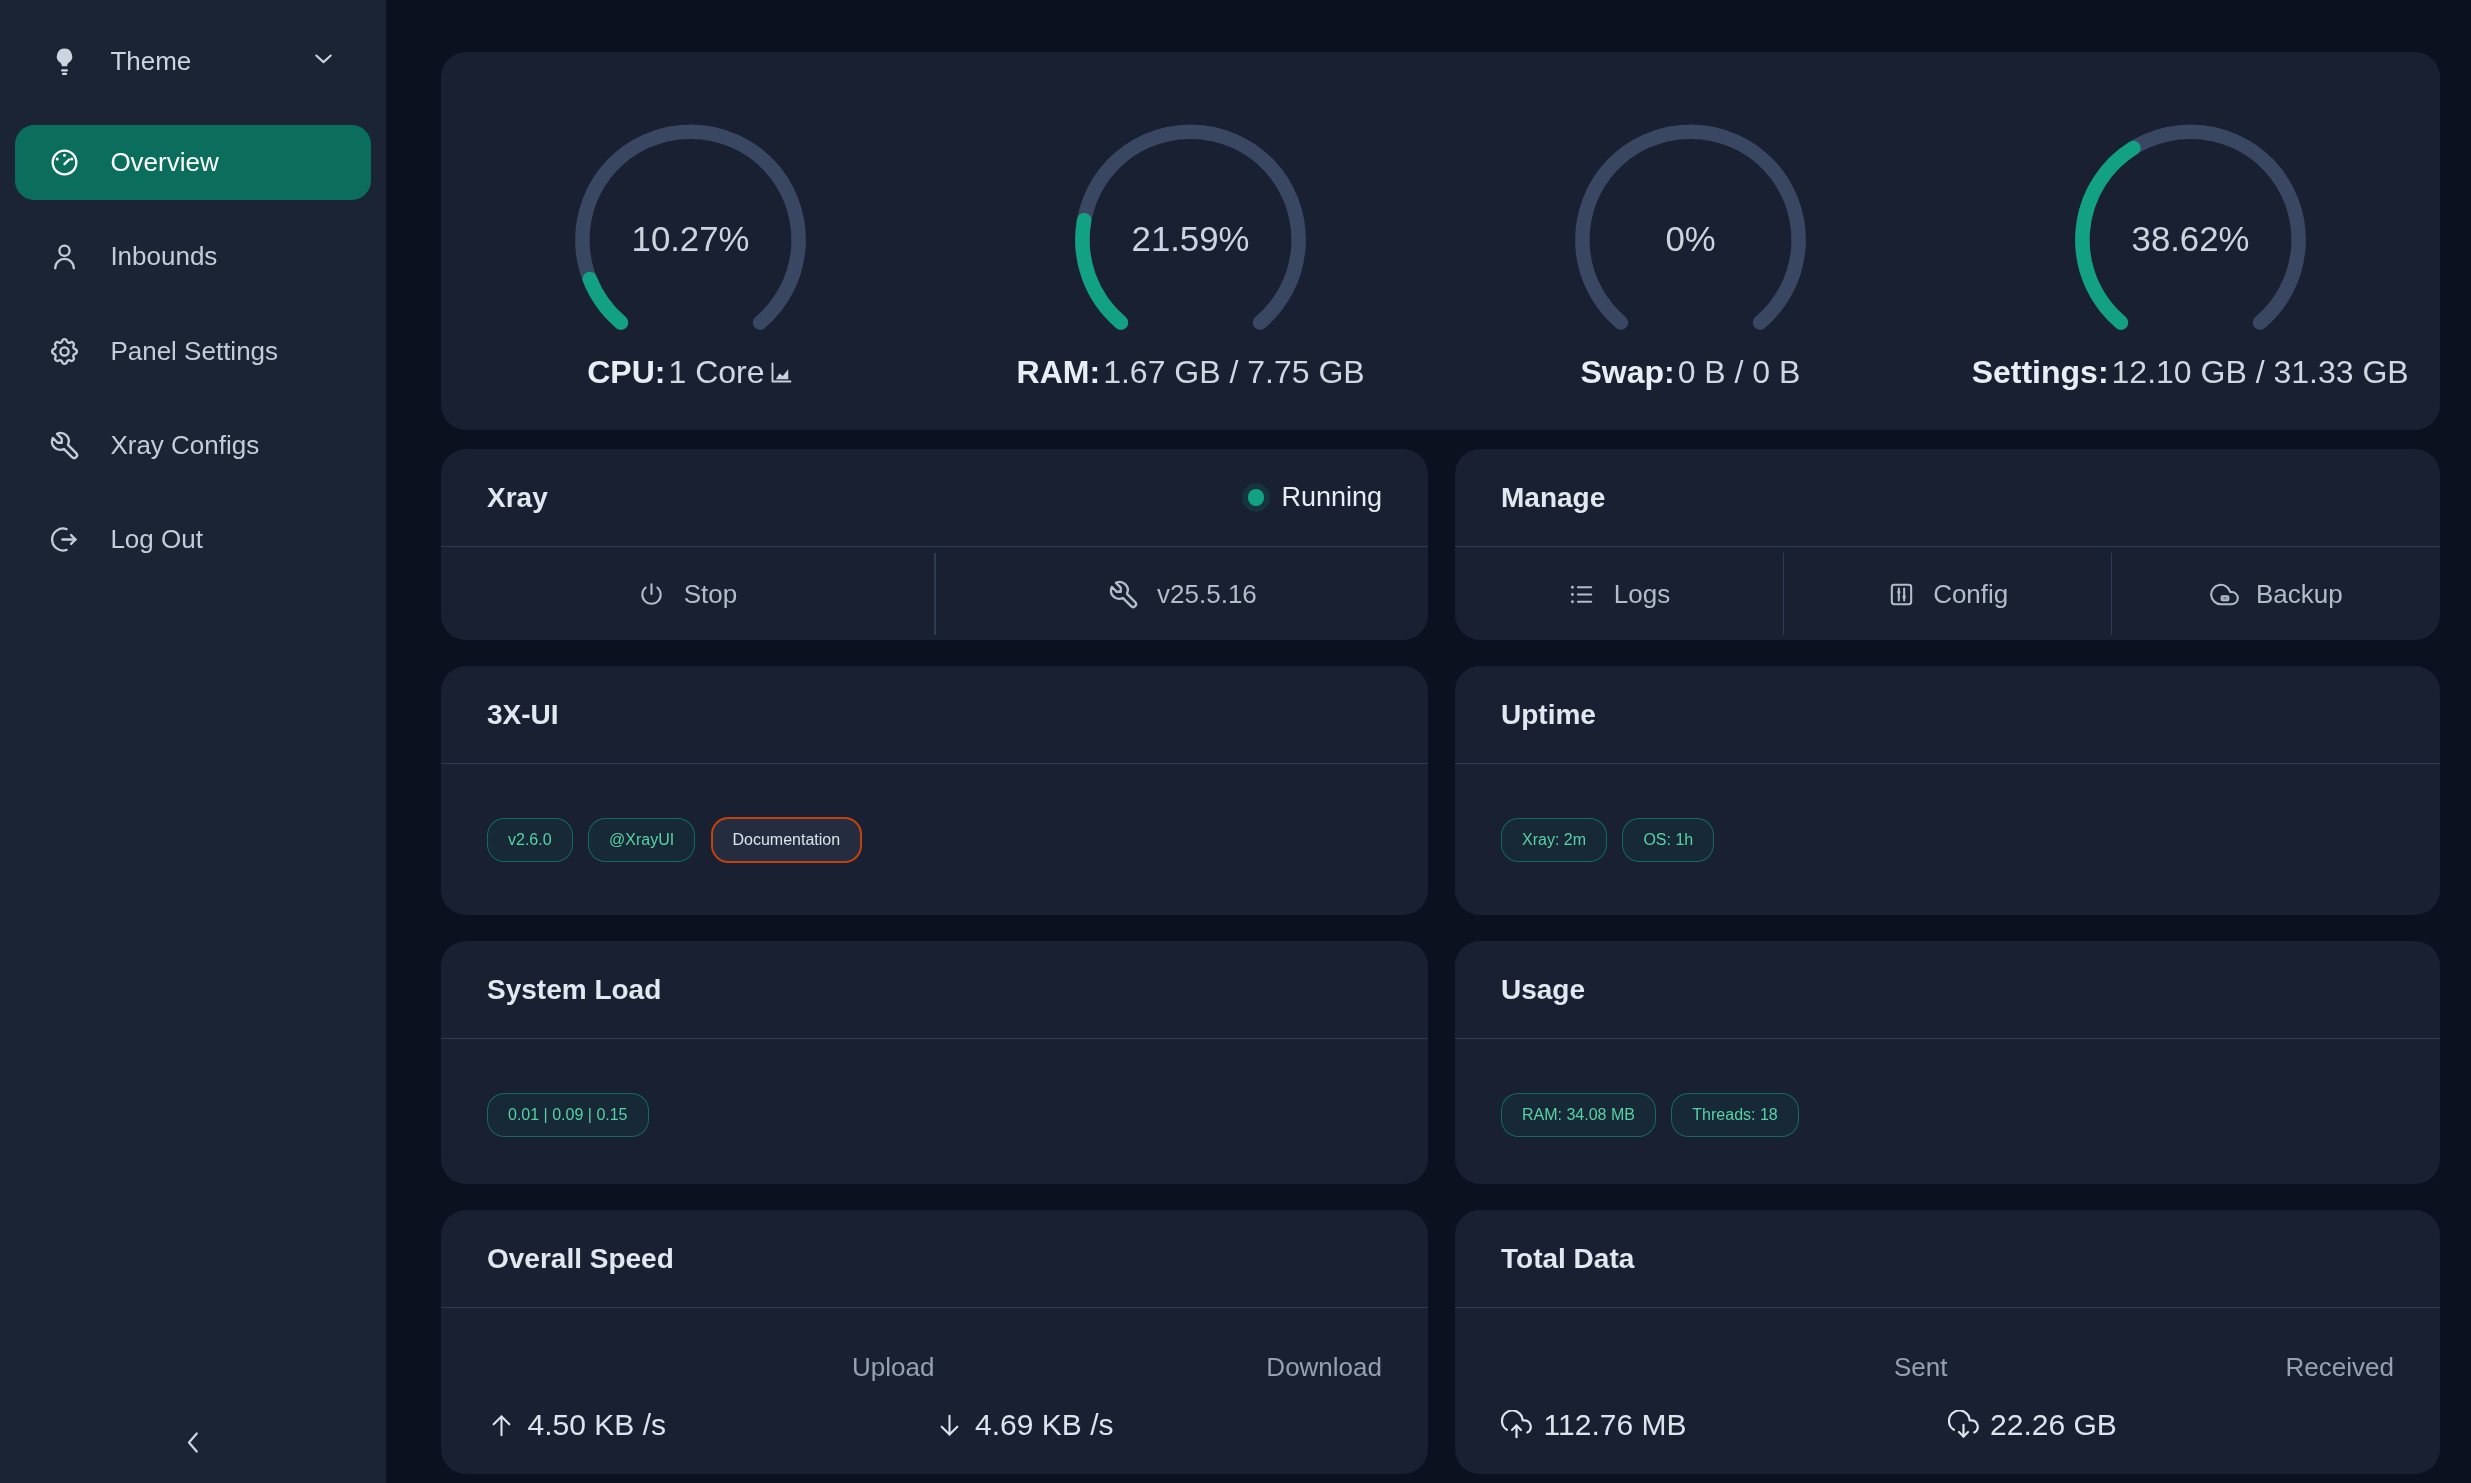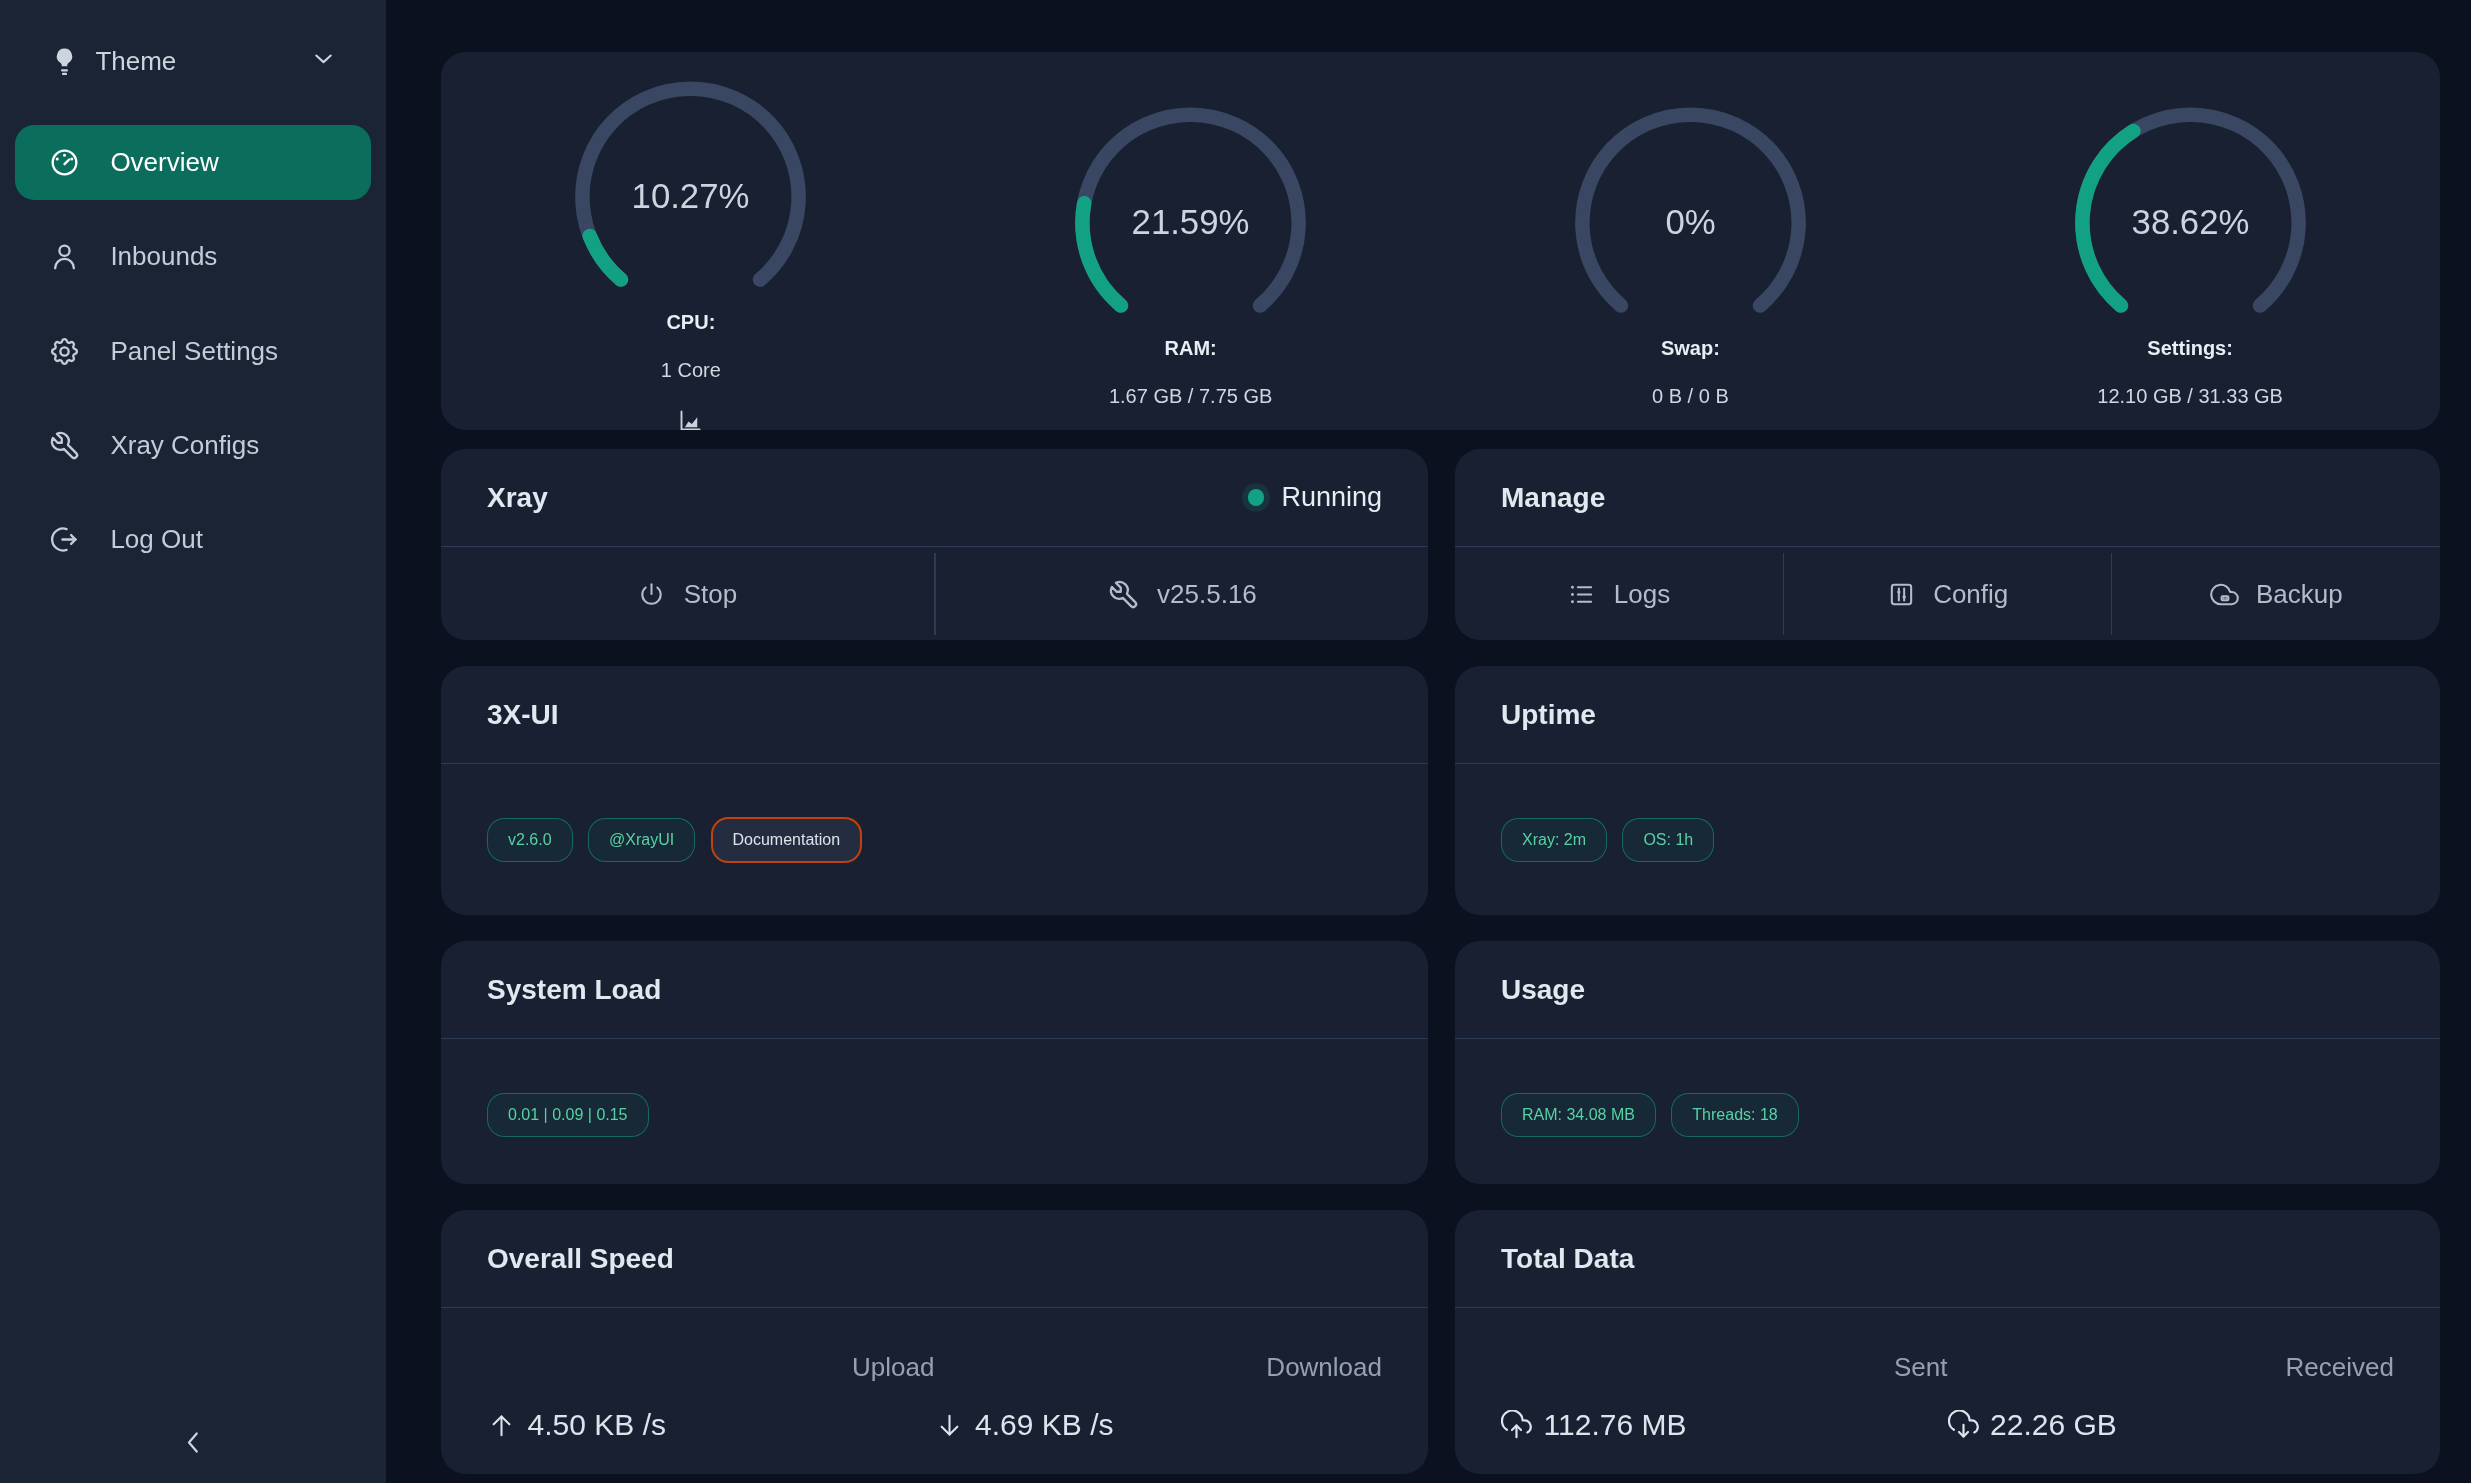--- a/index.html
+++ b/index.html
@@ -10,21 +10,21 @@
     color:#e4e9f0;
     position:relative;
   }
   
   .sidebar {
     position:absolute; left:0; top:0; width:386px; height:1483px;
     background:#1b2434;
   }
   .theme-row {
     margin:21px 15.4px 23px; height:81px; border-radius:19.3px;
-    display:flex; align-items:center; gap:14px; padding:0 33px;
+    display:flex; align-items:center; gap:29px; padding:0 33px;
     color:#ccd4df; font-size:26px; cursor:pointer;
   }
   .theme-row .chev { margin-left:auto; }
   .nav-item {
     margin:19.3px 15.4px; height:75px; border-radius:19.3px;
     display:flex; align-items:center; gap:29px; padding:8px 33px;
     font-size:26px; color:#c3ccd7; cursor:pointer;
   }
   .nav-item.active { background:#0b6e5c; color:#ffffff; }
   .icon { display:inline-flex; align-items:center; justify-content:center; }
@@ -41,21 +41,21 @@
   }
   .card {
     background:#182032; border-radius:25px; overflow:hidden;
   }
   
   .stats-card { width:1999px; height:378px; display:flex; align-items:center; }
   .gauge-cell {
     flex:1; display:flex; flex-direction:column; align-items:center;
     justify-content:center; padding-top:25px;
   }
-  .gauge-label { margin-top:3.9px; font-size:20px; color:#cfd7e0; display:flex; align-items:center; gap:25px;flex-direction:column; }
+  .gauge-label { margin-top:3.9px; font-size:32px; color:#cfd7e0; display:flex; align-items:center; gap:3px; }
   .gauge-label b { color:#e9eef4; font-weight:700; }
   
   .cards-grid {
     margin-top:19px; display:grid;
     grid-template-columns:987px 985px;
     grid-template-rows:191px 249px 243px 264px;
     gap:26px 27px;
   }
   .card-header {
     height:97px; padding:0 46px; display:flex; align-items:center;

